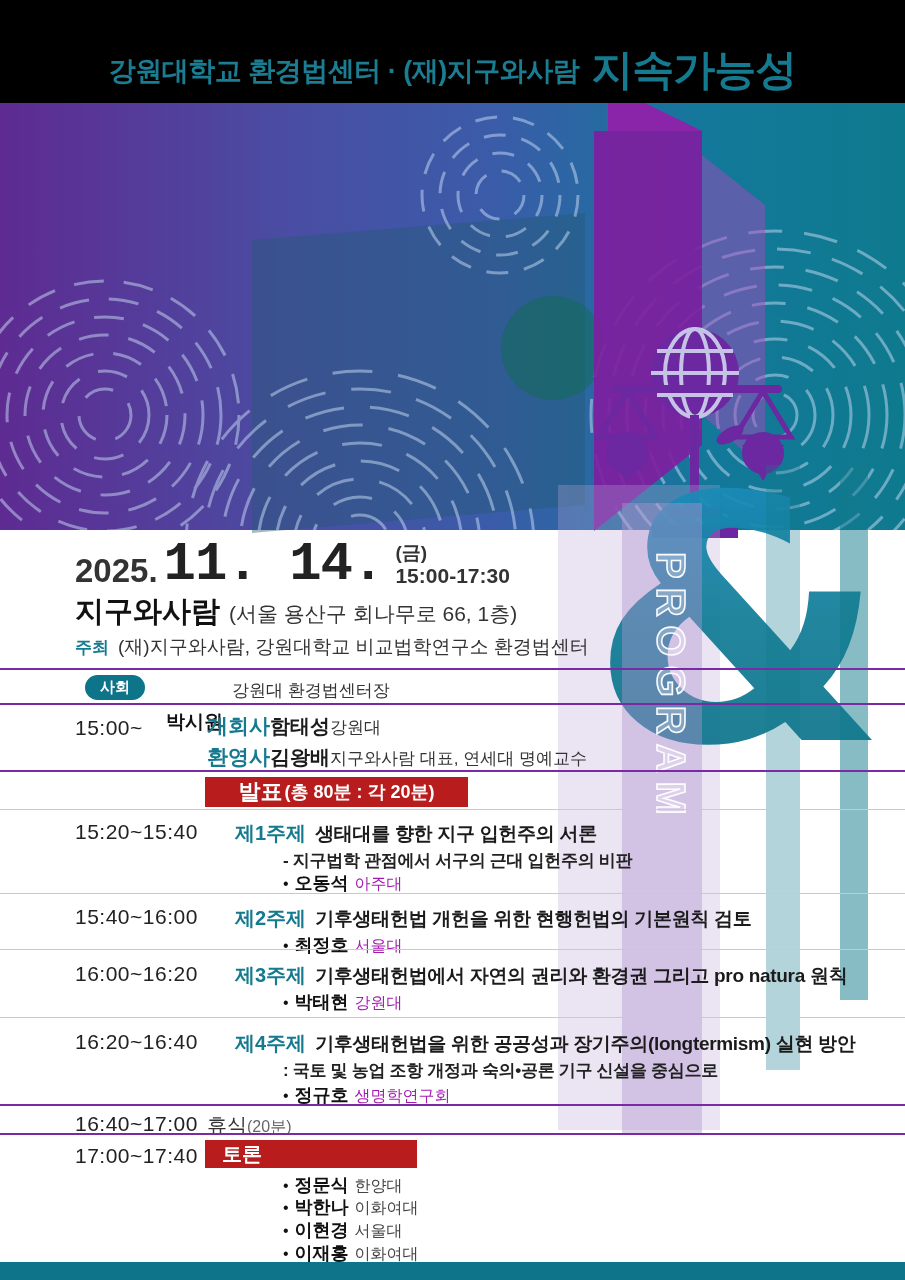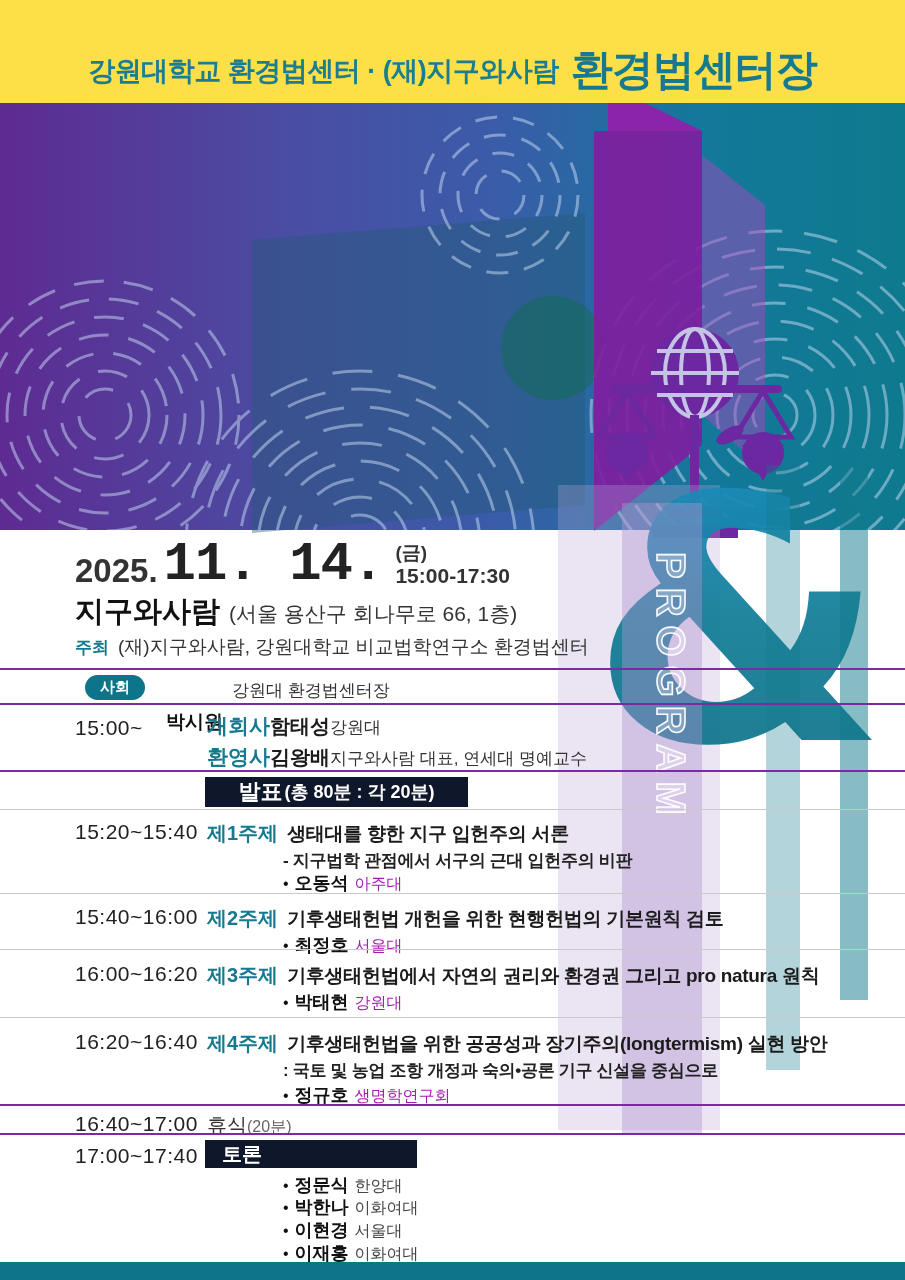--- a/index.html
+++ b/index.html
@@ -1,19 +1,19 @@
 <!DOCTYPE html>
 <html lang="ko"><head>
 <meta charset="utf-8">
 <style>
   html,body{margin:0;padding:0;background:#ffffff;}
   .page{position:relative;width:905px;height:1280px;overflow:hidden;background:#fff;
         font-family:"Liberation Sans","DejaVu Sans",sans-serif;color:#222;}
   
-  .header{position:absolute;top:0;left:0;width:905px;height:103px;background:#fde047;
+  .header{position:absolute;top:0;left:0;width:905px;height:103px;background:#000000;
           display:flex;align-items:flex-end;justify-content:center;gap:12px;padding-bottom:14px;box-sizing:border-box;z-index:3;}
   .header .h1a{font-size:27px;font-weight:800;color:#1a7d92;letter-spacing:-0.5px;}
   .header .h1b{font-size:42px;font-weight:900;color:#15798f;letter-spacing:-1px;line-height:0.9;}
   
   .art{position:absolute;left:0;top:85px;z-index:0;pointer-events:none;}
   .program-vert{position:absolute;left:648px;top:552px;z-index:1;writing-mode:vertical-rl;
                 font-size:40px;font-weight:800;letter-spacing:9px;color:rgba(255,255,255,0.25);
                 -webkit-text-stroke:1.6px rgba(255,255,255,0.95);}
   
   .banner-text{position:absolute;left:75px;top:160px;z-index:2;color:#fff;}
@@ -41,28 +41,28 @@
   .time{position:absolute;left:75px;top:0;font-size:21px;color:#222;letter-spacing:0.5px;}
   .mod-row{top:676px;}
   .pill{position:absolute;left:85px;top:-1px;background:#0d7489;color:#fff;font-size:15px;font-weight:800;
         border-radius:13px;padding:3px 15px;}
   .mod-name{position:absolute;left:166px;top:1px;font-size:19px;font-weight:800;color:#111;margin-top:32px;}
   .mod-aff{position:absolute;left:232px;top:3px;font-size:17px;color:#333;}
   .open-item{position:absolute;left:207px;display:flex;align-items:baseline;gap:0;}
   .role{font-size:21px;font-weight:800;color:#15798f;}
   .oname{font-size:20px;font-weight:800;color:#1b1b1b;}
   .oaff{font-size:17px;color:#333;}
-  .banner-bar{position:absolute;left:205px;background:#0f172a;color:#fff;display:flex;align-items:center;z-index:2;}
+  .banner-bar{position:absolute;left:205px;background:#b91c1c;color:#fff;display:flex;align-items:center;z-index:2;}
   .bb-pres{top:777px;width:263px;height:30px;justify-content:center;gap:2px;}
   .bb-pres .b1{font-size:22px;font-weight:800;}
   .bb-pres .b2{font-size:18px;font-weight:600;}
   .bb-disc{top:1140px;width:212px;height:28px;padding-left:17px;box-sizing:border-box;}
   .bb-disc .b1{font-size:20px;font-weight:800;}
   .sline{position:absolute;left:207px;top:0;display:flex;align-items:baseline;gap:9px;white-space:nowrap;}
-  .slabel{font-size:20px;font-weight:600;color:#15798f;}
+  .slabel{font-size:20px;font-weight:600;color:#15798f;margin-left:28px;}
   .stitle{font-size:19px;font-weight:800;color:#1b1b1b;letter-spacing:-0.3px;}
   .ssub{position:absolute;left:283px;font-size:17px;font-weight:800;color:#222;letter-spacing:-0.3px;}
   .speaker{position:absolute;left:283px;display:flex;align-items:baseline;gap:6px;}
   .speaker::before{content:"•";font-size:16px;color:#111;}
   .spname{font-size:18px;font-weight:800;color:#111;}
   .spaff{font-size:16px;color:#a21caf;}
   .break-label{position:absolute;left:207px;top:0;font-size:20px;color:#333;}
   .break-note{font-size:16px;color:#666;}
   .disc-item{position:absolute;left:283px;display:flex;align-items:baseline;gap:6px;}
   .disc-item::before{content:"•";font-size:16px;color:#111;}
@@ -70,21 +70,21 @@
   .daff{font-size:16px;color:#444;}
   .bottom-bar{position:absolute;left:0;top:1262px;width:905px;height:18px;background:#0d7489;z-index:3;}
 </style>
 </head>
 <body>
 
 <div class="page">
 
   <div class="header">
     <span class="h1a">강원대학교 환경법센터 · (재)지구와사람</span>
-    <span class="h1b">환경법센터장</span>
+    <span class="h1b">지속가능성</span>
   </div>
 
   <svg class="art" width="905" height="1178" viewBox="0 0 905 1178">
     <defs>
       <linearGradient id="bg" x1="0" y1="0" x2="1" y2="0">
         <stop offset="0" stop-color="#5e2b92"></stop>
         <stop offset="0.32" stop-color="#4a4da3"></stop>
         <stop offset="0.55" stop-color="#3a5ca9"></stop>
         <stop offset="0.78" stop-color="#13789a"></stop>
         <stop offset="1" stop-color="#0e7a8e"></stop>

